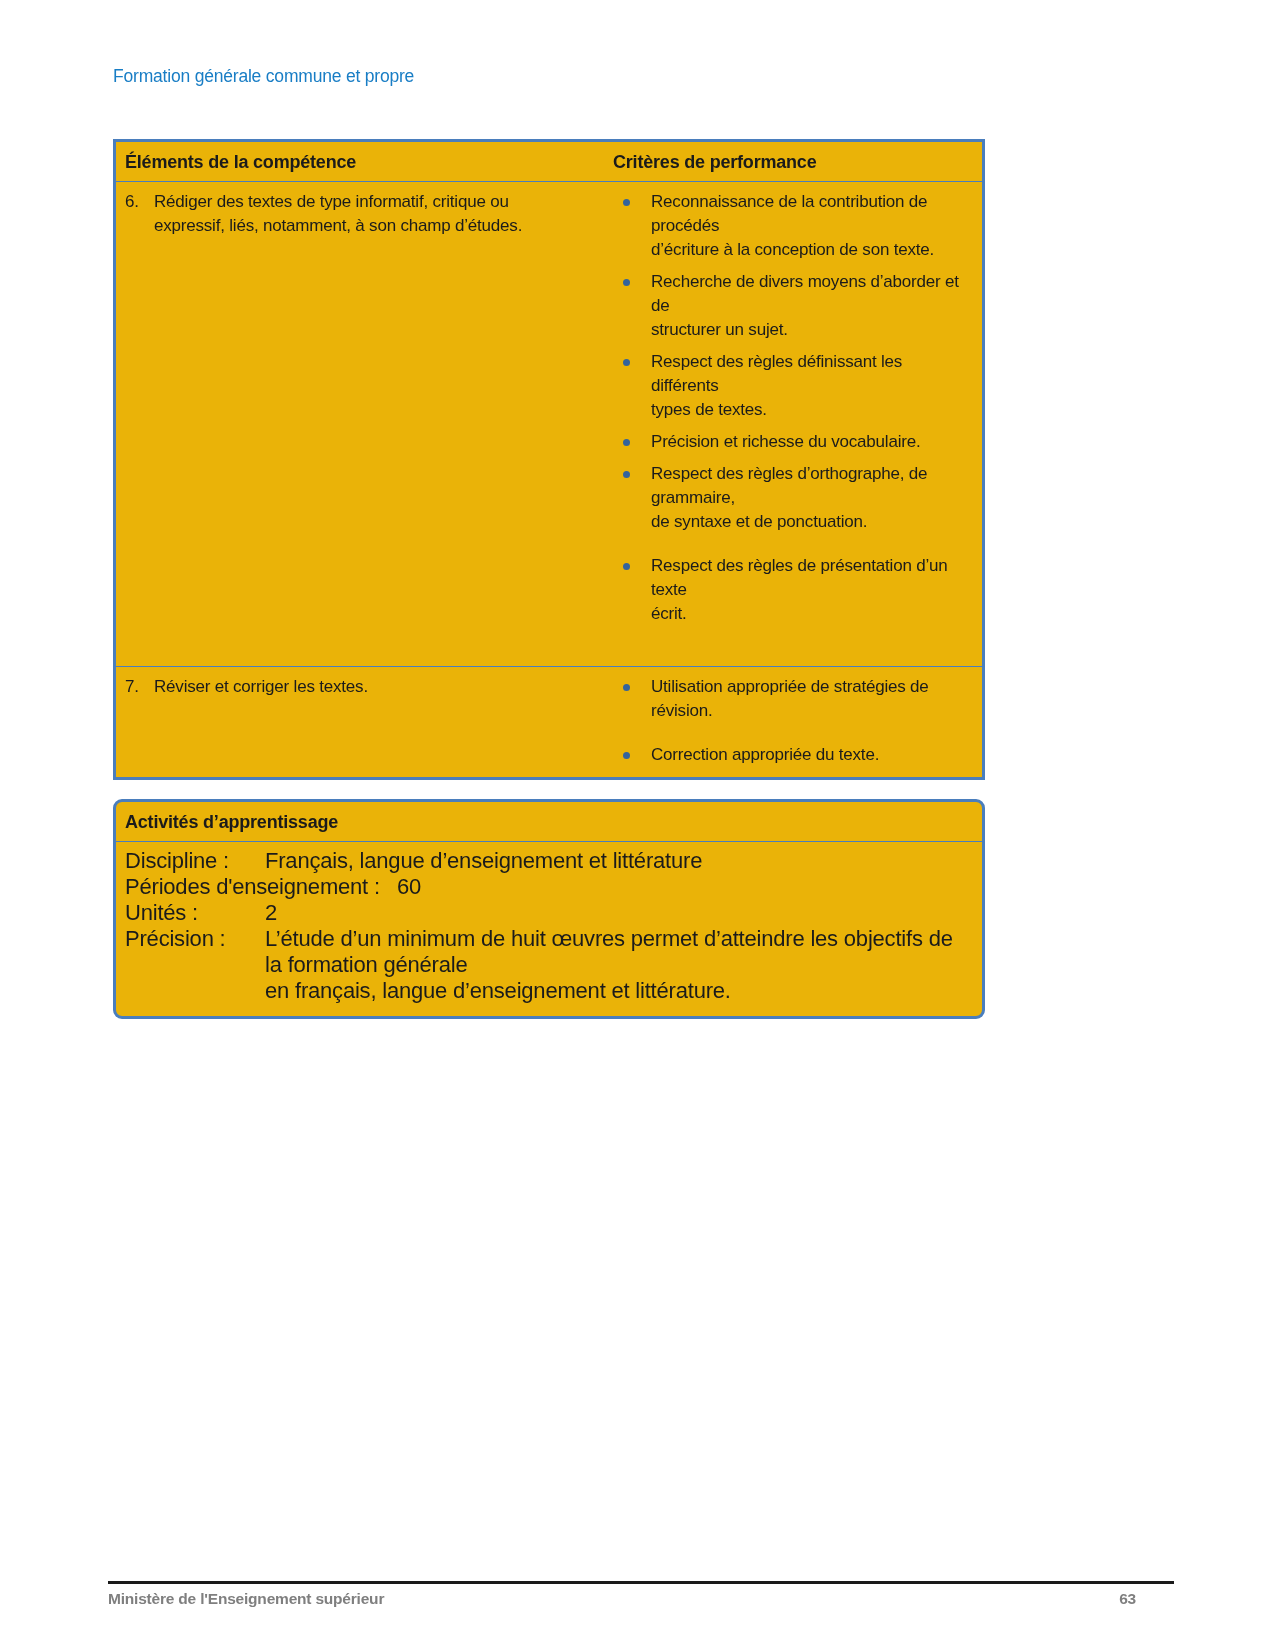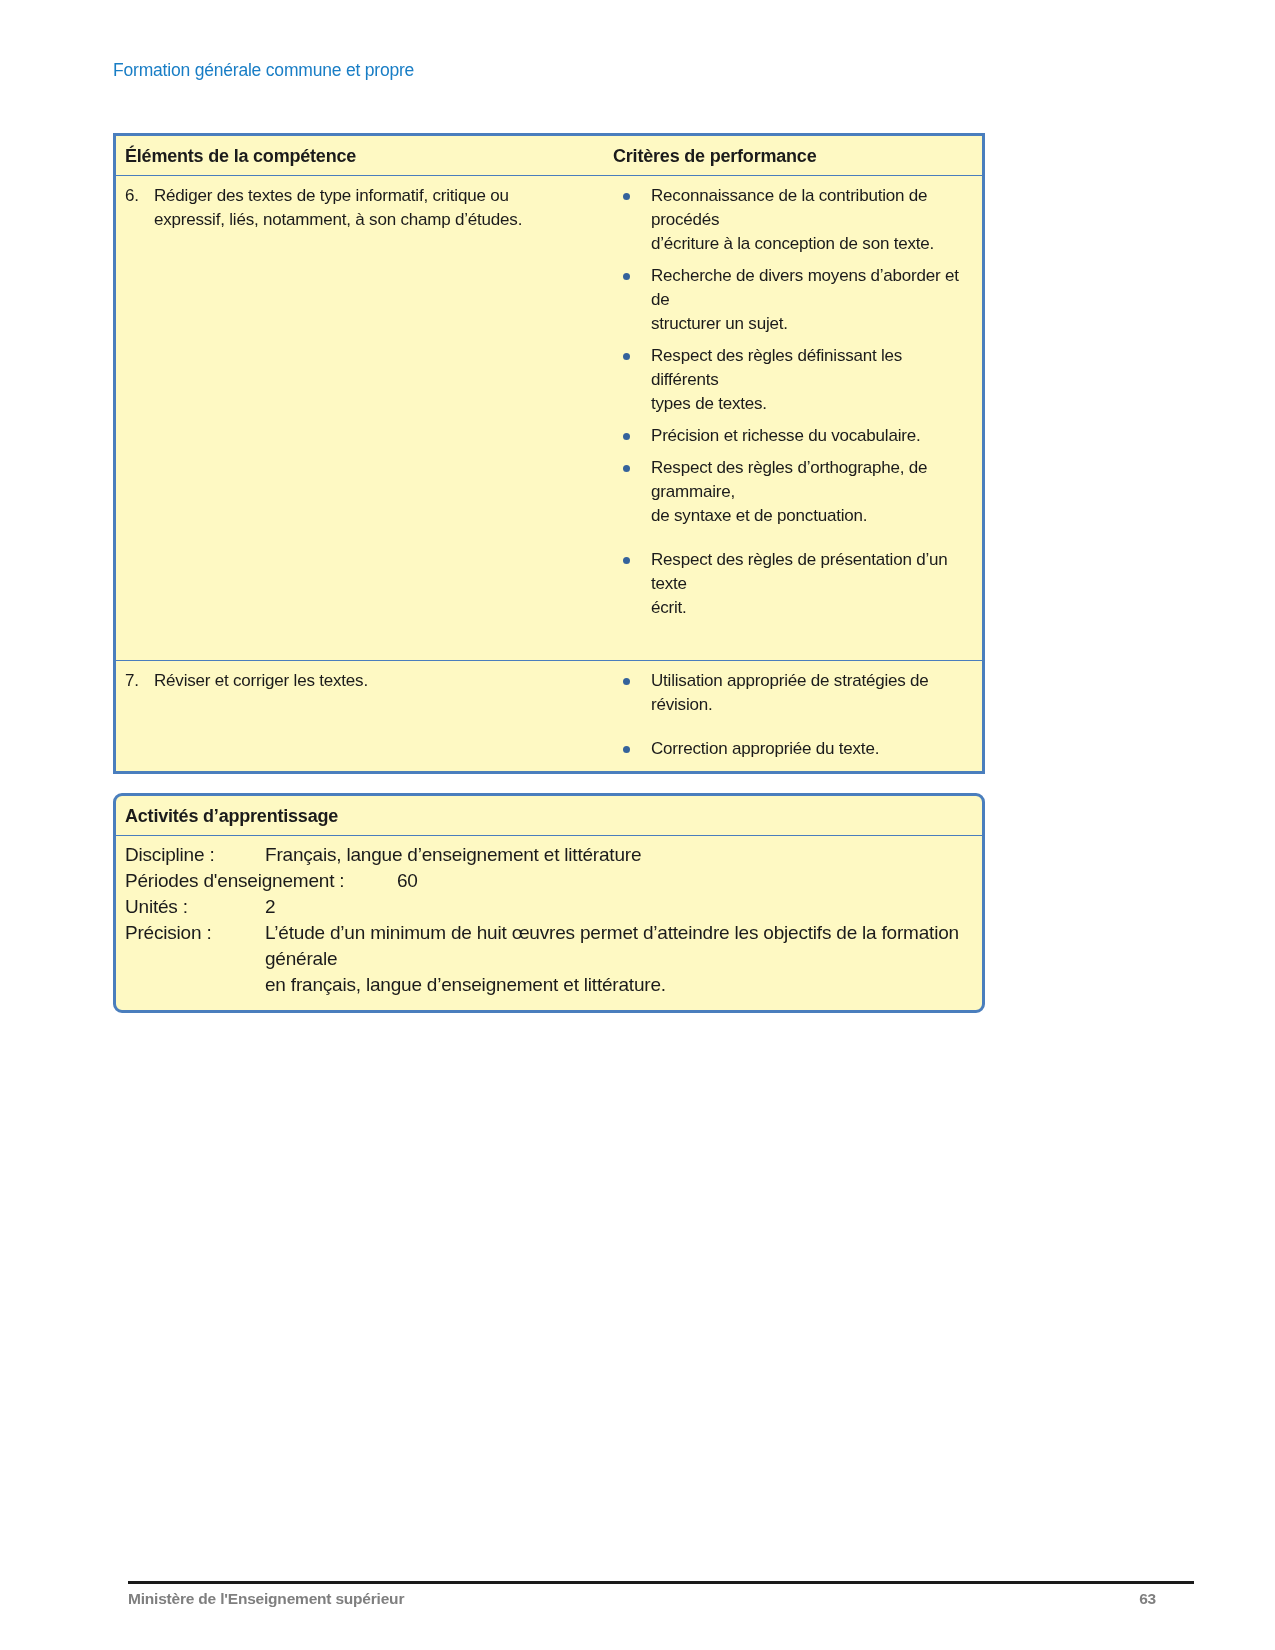--- a/index.html
+++ b/index.html
@@ -7,35 +7,35 @@
     width: 1275px; height: 1650px;
     background: #ffffff;
     font-family: "Liberation Sans", sans-serif;
     color: #1b1b1b;
     letter-spacing: -0.2px;
     position: relative;
     overflow: hidden;
   }
   .page { position: absolute; inset: 0; }
 
-  .content { position: absolute; left: 113px; top: 58px; width: 1027px; }
+  .content { position: absolute; left: 113px; top: 64px; width: 1027px; }
 
   .doc-header {
     color: var(--link-blue);
     font-size: 17.5px;
     line-height: 24px;
     margin-bottom: 51px;
   }
 
   
   .box {
     border: 3px solid var(--accent);
     box-sizing: border-box;
     width: 872px;
-    background: #fef9c3;
+    background: #eab308;
   }
   .box + .box { margin-top: 19px; border-radius: 9px; }
 
   .t-head { display: flex; border-bottom: 1px solid var(--accent); }
   .th {
     font-weight: bold;
     font-size: 18px;
     line-height: 24px;
     padding-top: 8px; padding-bottom: 7px;
   }
@@ -64,28 +64,28 @@
   .b-txt { margin-left: 21px; white-space: pre-line; padding-right: 8px; }
 
   
   .t2-head {
     font-weight: bold;
     font-size: 18px;
     line-height: 24px;
     padding: 8px 0 7px 9px;
     border-bottom: 1px solid var(--accent);
   }
-  .t2-body { padding: 6px 12px 12px 9px; font-size: 19px; line-height: 26px; }
+  .t2-body { padding: 6px 12px 12px 9px; font-size: 22px; line-height: 26px; }
   .a-row { display: flex; align-items: flex-start; }
   .a-label { min-width: 140px; flex-shrink: 0; }
   .a-label.wide { min-width: 272px; }
   .a-value { white-space: pre-line; flex: 1; }
 
   
-  .footer { position: absolute; left: 128px; top: 1581px; width: 1066px; }
+  .footer { position: absolute; left: 108px; top: 1581px; width: 1066px; }
   .footer-rule { height: 3px; background: #1a1a1a; }
   .footer-row {
     display: flex; justify-content: space-between;
     padding-top: 5px;
     color: var(--gray);
     font-weight: bold;
     font-size: 15.5px;
     line-height: 20px;
   }
   .footer-right { padding-right: 38px; }

